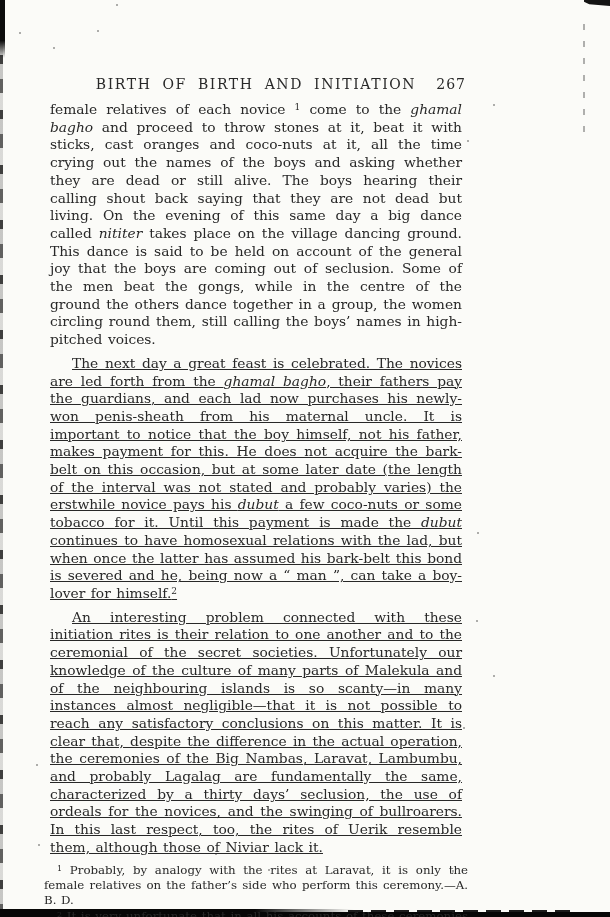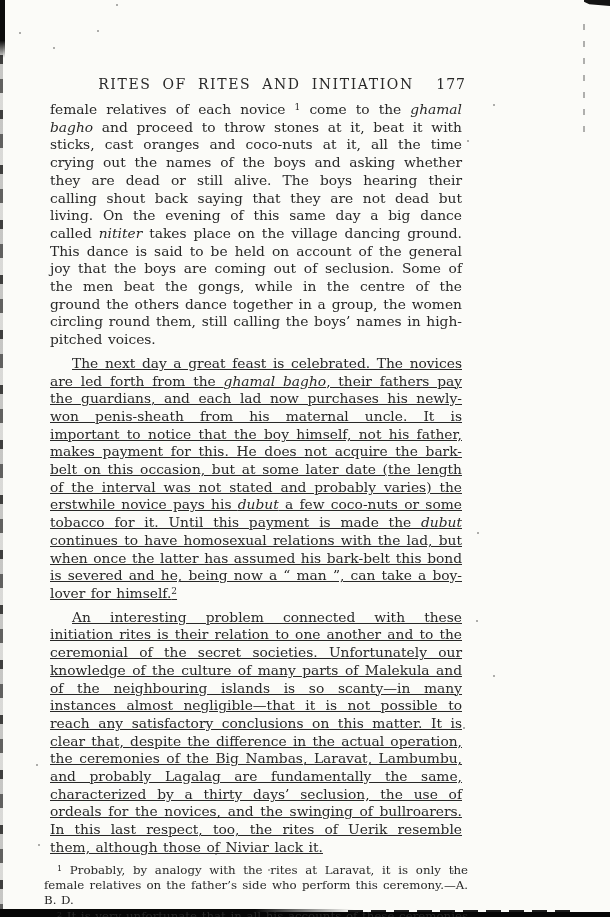--- a/index.html
+++ b/index.html
@@ -124,22 +124,22 @@
   <div class="speck" style="left:36px;top:764px"></div>
   <div class="speck" style="left:38px;top:844px"></div>
   <div class="speck" style="left:215px;top:853px"></div>
   <div class="speck" style="left:310px;top:845px"></div>
   <div class="speck" style="left:268px;top:869px"></div>
   <div class="speck" style="left:387px;top:887px"></div>
   <div class="speck" style="left:452px;top:870px"></div>
 
   <div class="content">
     <div class="running-head">
-      <span>RITES OF RITES AND INITIATION</span>
-      <span class="page-num">177</span>
+      <span>BIRTH OF BIRTH AND INITIATION</span>
+      <span class="page-num">267</span>
     </div>
 
     <div class="body-text">
 
     <p><span>female relatives of each novice </span><sup>1</sup><span> come to the </span><i>ghamal bagho</i><span> and proceed to throw stones at it, beat it with sticks, cast oranges and coco-nuts at it, all the time crying out the names of the boys and asking whether they are dead or still alive. The boys hearing their calling shout back saying that they are not dead but living. On the evening of this same day a big dance called </span><i>nititer</i><span> takes place on the village dancing ground. This dance is said to be held on account of the general joy that the boys are coming out of seclusion. Some of the men beat the gongs, while in the centre of the ground the others dance together in a group, the women circling round them, still calling the boys’ names in high-pitched voices.</span></p>
         <p class="indent"><span>The next day a great feast is celebrated. The novices are led forth from the </span><i>ghamal bagho</i><span>, their fathers pay the guardians, and each lad now purchases his newly-won penis-sheath from his maternal uncle. It is important to notice that the boy himself, not his father, makes payment for this. He does not acquire the bark-belt on this occasion, but at some later date (the length of the interval was not stated and probably varies) the erstwhile novice pays his </span><i>dubut</i><span> a few coco-nuts or some tobacco for it. Until this payment is made the </span><i>dubut</i><span> continues to have homosexual relations with the lad, but when once the latter has assumed his bark-belt this bond is severed and he, being now a “ man ”, can take a boy-lover for himself.</span><sup>2</sup></p>
         <p class="indent"><span>An interesting problem connected with these initiation rites is their relation to one another and to the ceremonial of the secret societies. Unfortunately our knowledge of the culture of many parts of Malekula and of the neighbouring islands is so scanty—in many instances almost negligible—that it is not possible to reach any satisfactory conclusions on this matter. It is clear that, despite the difference in the actual operation, the ceremonies of the Big Nambas, Laravat, Lambumbu, and probably Lagalag are fundamentally the same, characterized by a thirty days’ seclusion, the use of ordeals for the novices, and the swinging of bullroarers. In this last respect, too, the rites of Uerik resemble them, although those of Niviar lack it.</span></p>
       </div>
 
     <div class="footnotes">

